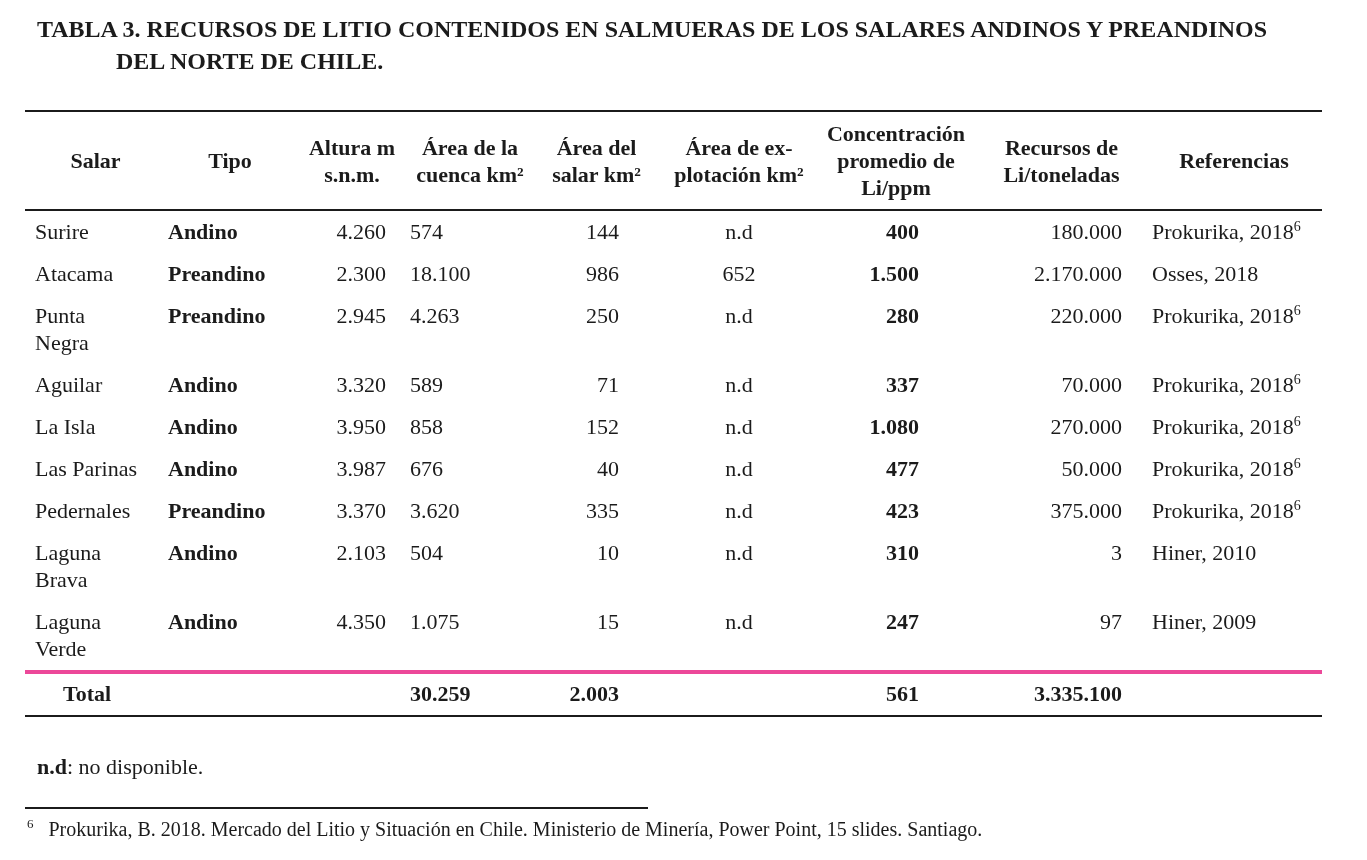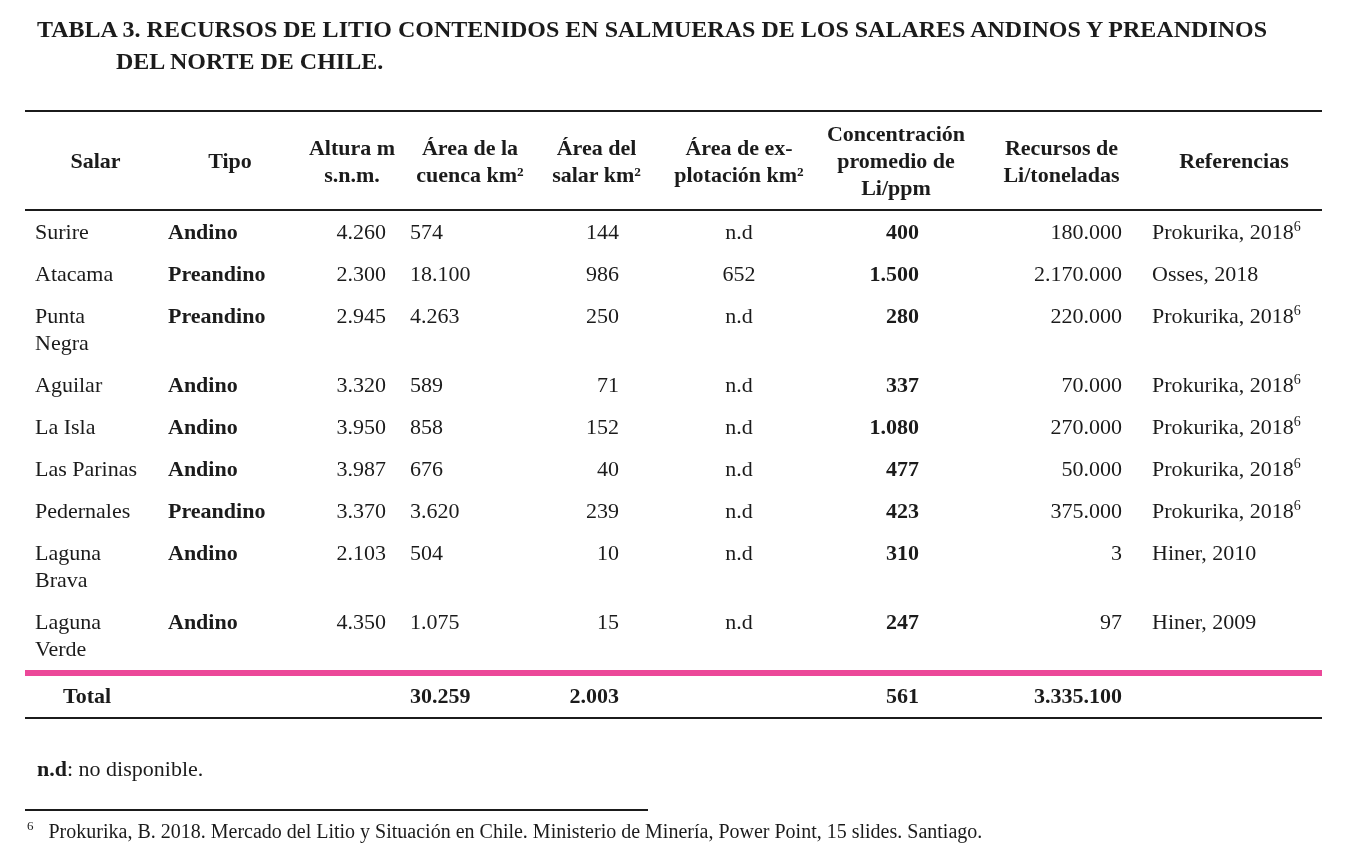--- a/index.html
+++ b/index.html
@@ -40,21 +40,21 @@
   td.c3 { text-align:right; padding-right:24px; }
   td.c4 { text-align:left; padding-right:20px; }
   td.c5 { text-align:right; padding-right:44px; }
   td.c6 { text-align:center; }
   td.c7 { text-align:right; padding-right:58px;font-weight:bold; }
   td.c8 { text-align:right; padding-right:24px; }
   td.c9 { text-align:left;  padding-left:6px; }
   .ref-sup { font-size:14px; line-height:0; vertical-align:super; }
 
   tr.total-row td {
-    border-top:6px solid #ec4899;
+    border-top:4px solid #ec4899;
     font-weight:bold; padding-top:6px; padding-bottom:8px;
   }
   tr.total-row td.c1 { padding-left:38px; }
 
   
   .nd-note { margin:36px 0 0 37px; font-size:22px; line-height:27px; }
   .nd-note b { font-weight:bold; }
   .footnote-sep {
     margin:27px 0 0 25px; width:623px; height:2px; background:#1b1b1b;
   }
@@ -171,21 +171,21 @@
         <td class="c6">n.d</td>
         <td class="c7">477</td>
         <td class="c8">50.000</td>
         <td class="c9"><span>Prokurika, 2018</span><sup class="ref-sup">6</sup></td>
       </tr>
       <tr>
         <td class="c1">Pedernales</td>
         <td class="c2">Preandino</td>
         <td class="c3">3.370</td>
         <td class="c4">3.620</td>
-        <td class="c5">239</td>
+        <td class="c5">335</td>
         <td class="c6">n.d</td>
         <td class="c7">423</td>
         <td class="c8">375.000</td>
         <td class="c9"><span>Prokurika, 2018</span><sup class="ref-sup">6</sup></td>
       </tr>
       <tr>
         <td class="c1">Laguna
 Brava</td>
         <td class="c2">Andino</td>
         <td class="c3">2.103</td>

